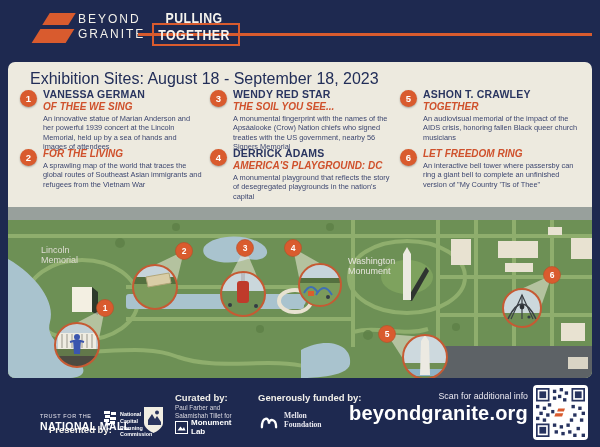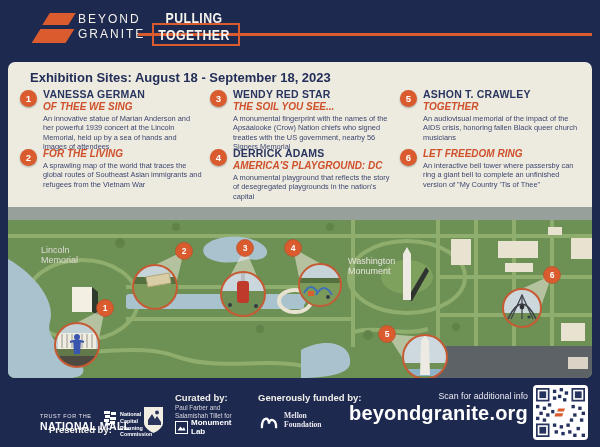--- a/index.html
+++ b/index.html
@@ -16,21 +16,21 @@
   .hline{position:absolute;left:138px;top:33px;width:454px;height:2.5px;background:#d95b2e;}
   .ptbox{position:absolute;left:152px;top:23px;width:84px;height:19px;border:2px solid #d95b2e;}
   .ptword{position:absolute;left:146px;width:96px;text-align:center;color:#f5f3ee;
           font-weight:bold;font-size:15px;letter-spacing:.5px;transform:scaleX(.82);}
   .ptword.w1{top:9px;}
   .ptword.w2{top:26px;}
 
   
   .panel{position:absolute;left:8px;top:62px;width:584px;height:316px;background:#edeadf;
          border-radius:7px;overflow:hidden;}
-  .banner{position:absolute;left:14px;top:8px;font-size:13px;font-weight:bold;color:#222e58;padding-left:8px;}
+  .banner{position:absolute;left:14px;top:8px;font-size:16px;font-weight:normal;color:#222e58;padding-left:8px;}
 
   .sites{position:absolute;left:12px;top:26px;width:562px;display:grid;
          grid-template-columns:1fr 1fr 1fr;grid-template-rows:57px auto;
          grid-auto-flow:column;column-gap:8px;row-gap:2px;}
   .site{display:flex;gap:6px;}
   .badge{flex:0 0 17px;width:17px;height:17px;border-radius:50%;background:#d95b2e;
          color:#fff;font-size:9.5px;font-weight:bold;display:flex;align-items:center;
          justify-content:center;margin-top:2px;box-shadow:0 1px 2px rgba(0,0,0,.3);}
   .artist{font-size:10.5px;font-weight:bold;color:#2a3560;letter-spacing:.2px;}
   .title{font-size:10px;font-weight:bold;font-style:italic;color:#cf512c;margin:1px 0 2px;}

